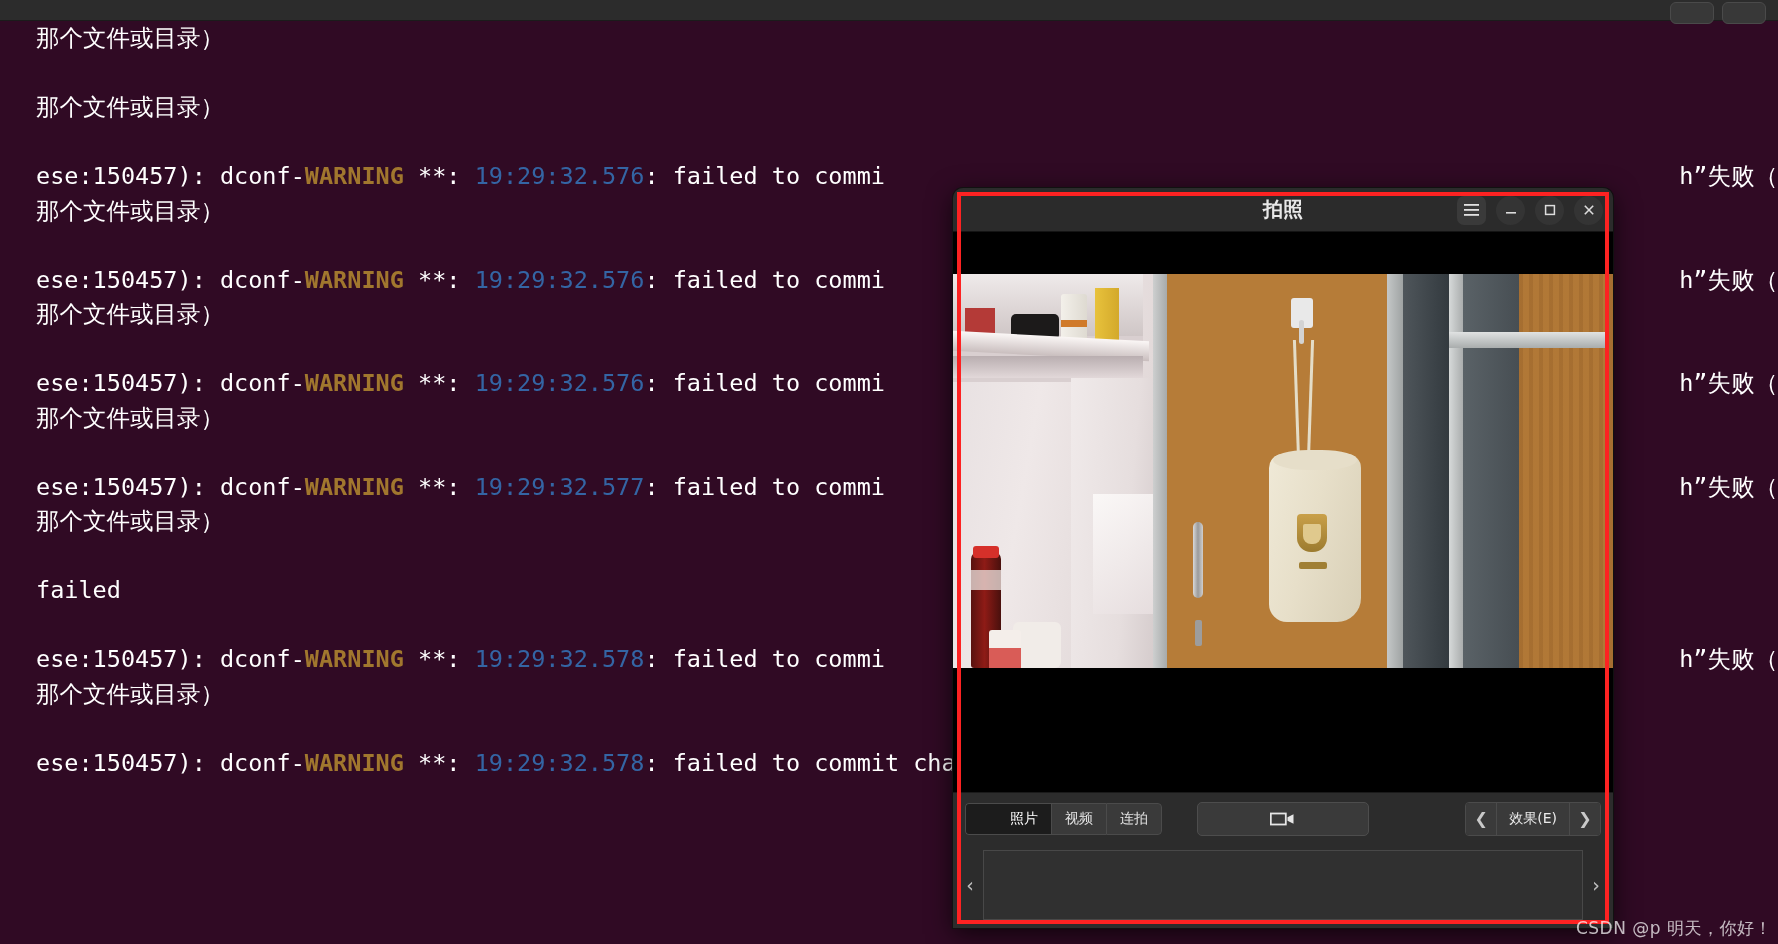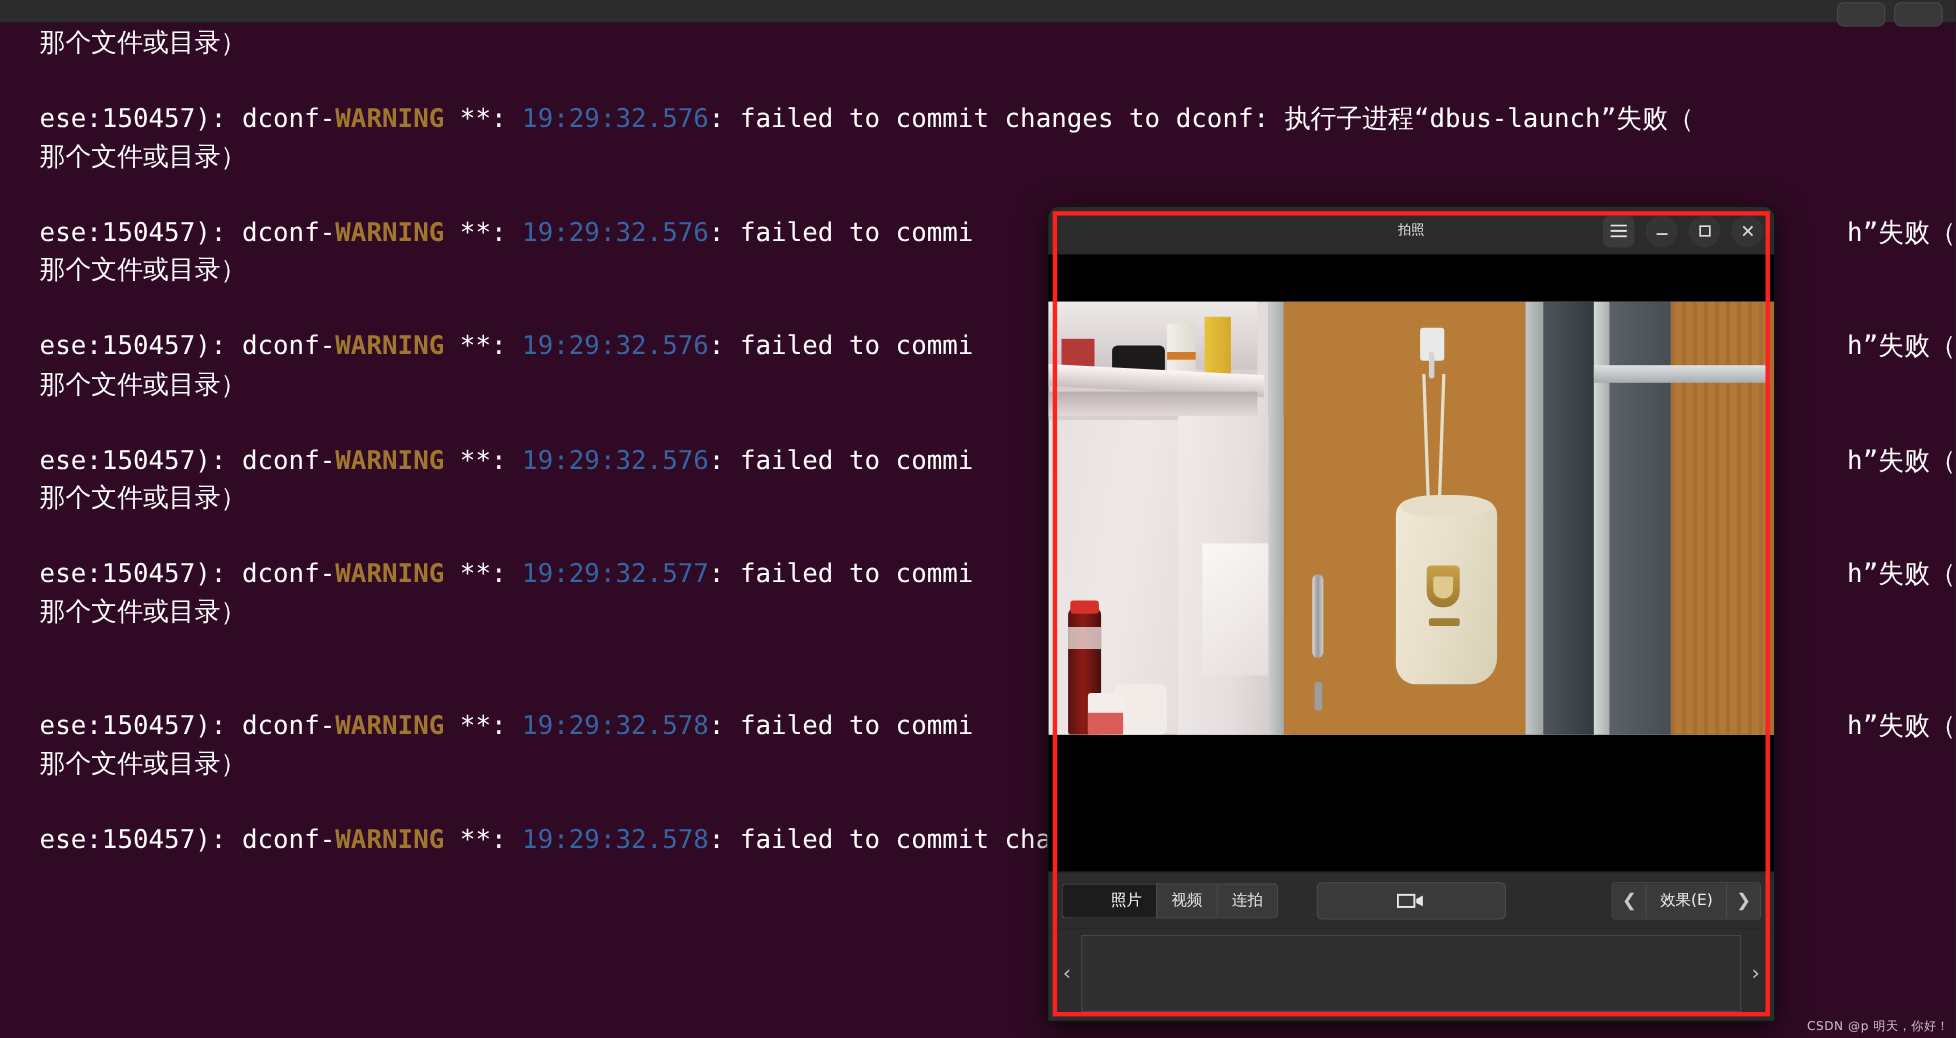--- a/index.html
+++ b/index.html
@@ -78,21 +78,21 @@
   }
   .cheese-titlebar {
     position: relative;
     height: 44px; flex: 0 0 44px;
     background: #2b2b2b;
     border-bottom: 1px solid #141414;
     display: flex; align-items: center; justify-content: center;
   }
   .cheese-title {
     font-family: "DejaVu Sans", sans-serif;
-    font-size: 12px; font-weight: normal;
+    font-size: 20px; font-weight: bold;
     color: #e8e8e8;
   }
   .cheese-tb-right {
     position: absolute; right: 10px; top: 0; height: 44px;
     display: flex; align-items: center; gap: 10px;
   }
   .tb-btn {
     width: 29px; height: 29px;
     border-radius: 7px;
     display: flex; align-items: center; justify-content: center;
@@ -253,21 +253,21 @@
     background: #303030;
     border: 1px solid #484848;
   }
 
   
   .watermark {
     position: absolute;
     right: 6px; bottom: 4px;
     z-index: 80;
     font-family: "DejaVu Sans", sans-serif;
-    font-size: 11px;
+    font-size: 17px;
     color: rgba(255,255,255,.72);
     letter-spacing: .5px;
     white-space: nowrap;
     pointer-events: none;
   }
 </style>
 </head>
 <body>
 
 <div id="stage">
@@ -277,35 +277,35 @@
     <div class="term-titlebar">
       <div class="term-tb-btns">
         <div class="term-tb-btn"></div>
         <div class="term-tb-btn"></div>
       </div>
     </div>
 
     <div class="term-body" id="term-body">
         <div class="term-line"><span class="c-plain">那个文件或目录）</span></div>
         <div class="term-line spacer-line">&nbsp;</div>
-        <div class="term-line"><span class="c-plain">ese:150457): dconf-</span><span class="c-warn">WARNING</span><span class="c-plain"> **: </span><span class="c-time">19:29:32.576</span><span class="c-plain">: failed to commit changes to dconf: 执行子进程“dbus-launch”失败（</span></div>
         <div class="term-line"><span class="c-plain">那个文件或目录）</span></div>
         <div class="term-line spacer-line">&nbsp;</div>
         <div class="term-line"><span class="c-plain">ese:150457): dconf-</span><span class="c-warn">WARNING</span><span class="c-plain"> **: </span><span class="c-time">19:29:32.576</span><span class="c-plain">: failed to commi</span><span class="c-plain" style="float: right;">h”失败（</span></div>
         <div class="term-line"><span class="c-plain">那个文件或目录）</span></div>
         <div class="term-line spacer-line">&nbsp;</div>
         <div class="term-line"><span class="c-plain">ese:150457): dconf-</span><span class="c-warn">WARNING</span><span class="c-plain"> **: </span><span class="c-time">19:29:32.576</span><span class="c-plain">: failed to commi</span><span class="c-plain" style="float: right;">h”失败（</span></div>
         <div class="term-line"><span class="c-plain">那个文件或目录）</span></div>
         <div class="term-line spacer-line">&nbsp;</div>
         <div class="term-line"><span class="c-plain">ese:150457): dconf-</span><span class="c-warn">WARNING</span><span class="c-plain"> **: </span><span class="c-time">19:29:32.576</span><span class="c-plain">: failed to commi</span><span class="c-plain" style="float: right;">h”失败（</span></div>
         <div class="term-line"><span class="c-plain">那个文件或目录）</span></div>
         <div class="term-line spacer-line">&nbsp;</div>
         <div class="term-line"><span class="c-plain">ese:150457): dconf-</span><span class="c-warn">WARNING</span><span class="c-plain"> **: </span><span class="c-time">19:29:32.577</span><span class="c-plain">: failed to commi</span><span class="c-plain" style="float: right;">h”失败（</span></div>
         <div class="term-line"><span class="c-plain">那个文件或目录）</span></div>
         <div class="term-line spacer-line">&nbsp;</div>
+        <div class="term-line"><span class="c-plain">failed</span></div>
         <div class="term-line spacer-line">&nbsp;</div>
         <div class="term-line"><span class="c-plain">ese:150457): dconf-</span><span class="c-warn">WARNING</span><span class="c-plain"> **: </span><span class="c-time">19:29:32.578</span><span class="c-plain">: failed to commi</span><span class="c-plain" style="float: right;">h”失败（</span></div>
         <div class="term-line"><span class="c-plain">那个文件或目录）</span></div>
         <div class="term-line spacer-line">&nbsp;</div>
         <div class="term-line"><span class="c-plain">ese:150457): dconf-</span><span class="c-warn">WARNING</span><span class="c-plain"> **: </span><span class="c-time">19:29:32.578</span><span class="c-plain">: failed to commit changes to dconf: 执行子进程“dbus-launch”失败（</span></div>
       </div>
   </div>
 
   <div class="cheese-window">
 

